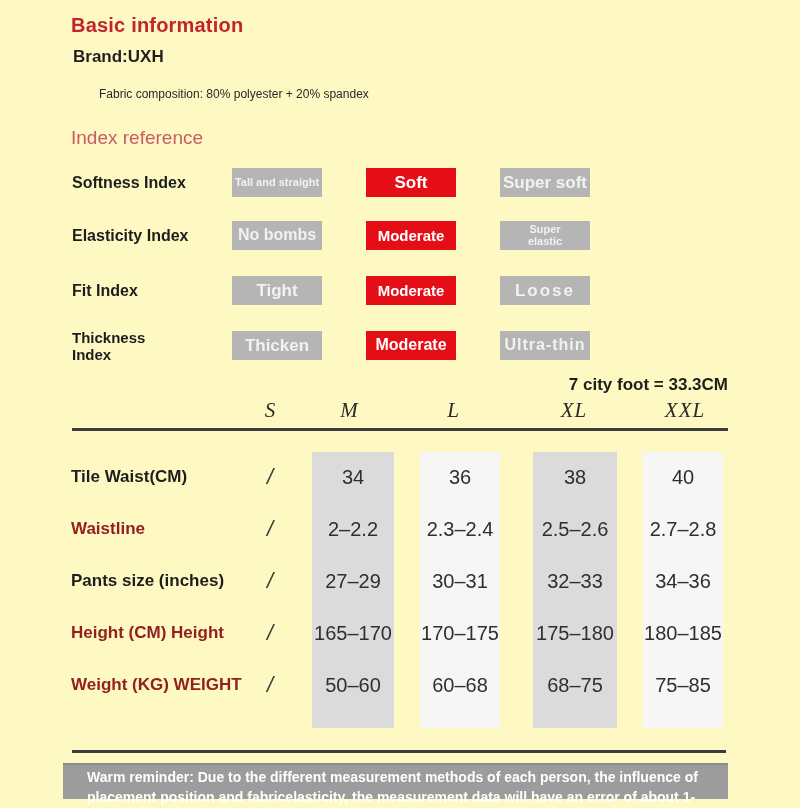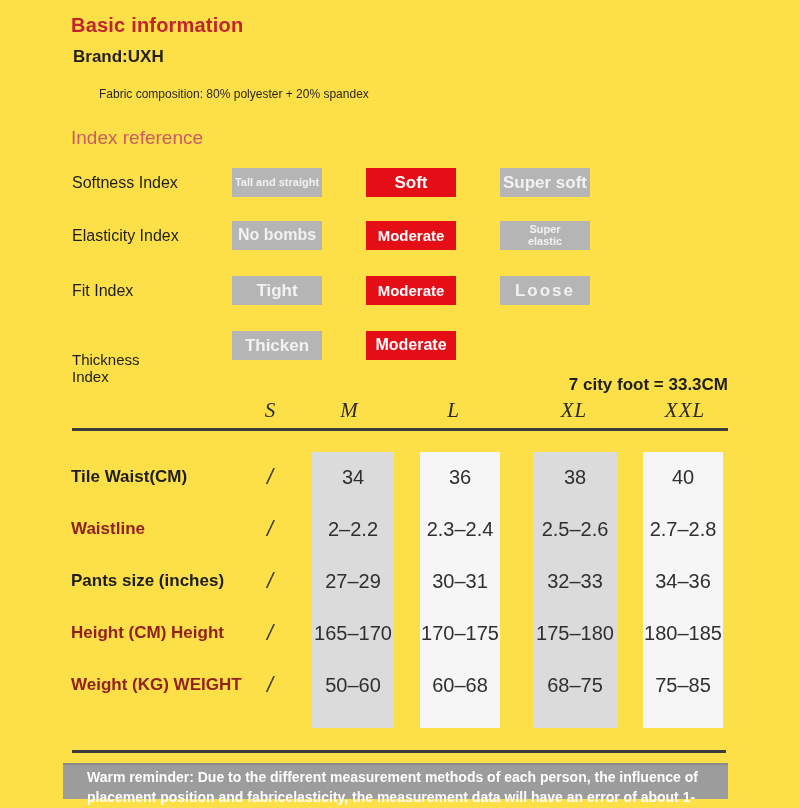--- a/index.html
+++ b/index.html
@@ -1,21 +1,21 @@
 <!DOCTYPE html>
 <html><head>
 <meta charset="utf-8">
 <style>
   * { margin: 0; padding: 0; box-sizing: border-box; }
   html, body { background: #ffffff; }
   .page {
     position: relative;
     width: 800px;
     height: 808px;
-    background: #fde047;
+    background: #fef9c3;
     font-family: "Liberation Sans", "DejaVu Sans", sans-serif;
     overflow: hidden;
   }
   .abs { position: absolute; }
 
   
   .title-basic {
     left: 71px; top: 14px;
     font-size: 20px; font-weight: bold; color: #c2242f;
     letter-spacing: 0.2px;
@@ -30,24 +30,24 @@
   }
   .title-index {
     left: 71px; top: 127px;
     font-size: 19px; font-weight: normal; color: #cc5a65;
   }
 
   
   .idx-row { position: absolute; left: 0; width: 800px; height: 30px; }
   .idx-label {
     position: absolute; left: 72px; top: 50%; transform: translateY(-50%);
-    font-size: 16px; font-weight: normal; color: #1d1d1d; line-height: 1.15;
+    font-size: 16px; font-weight: bold; color: #1d1d1d; line-height: 1.15;
     width: 118px;
   }
-  .idx-label.wrap { width: 92px; font-size: 15px; margin-top: 22px; }
+  .idx-label.wrap { width: 92px; font-size: 15px; }
   .idx-btn {
     position: absolute; top: 0; width: 90px; height: 29px;
     display: flex; align-items: center; justify-content: center;
     text-align: center; color: #ffffff; font-weight: bold; line-height: 1.05; margin-left: 44px;
   }
   .idx-btn.c1 { left: 188px; }
   .idx-btn.c2 { left: 322px; }
   .idx-btn.c3 { left: 456px; }
   .idx-btn.gray { background: #b5b5b5; color: #f2f2f2; }
   .idx-btn.red  { background: #e50d16; }
@@ -131,20 +131,21 @@
     <div class="idx-label">Fit Index</div>
     <div class="idx-btn c1 gray fs-lg">Tight</div>
     <div class="idx-btn c2 red fs-md">Moderate</div>
     <div class="idx-btn c3 gray fs-lg ls-2">Loose</div>
   </div>
 
   <div class="idx-row" style="top:331px">
     <div class="idx-label wrap">Thickness Index</div>
     <div class="idx-btn c1 gray fs-lg">Thicken</div>
     <div class="idx-btn c2 red fs-sm">Moderate</div>
+    <div class="idx-btn c3 gray fs-sm ls-1">Ultra-thin</div>
   </div>
 
   <div class="abs city-foot-note">7 city foot = 33.3CM</div>
 
   <div class="size-col-head" style="left:230px">S</div>
   <div class="size-col-head" style="left:309px">M</div>
   <div class="size-col-head" style="left:413px">L</div>
   <div class="size-col-head ls-1" style="left:534px">XL</div>
   <div class="size-col-head ls-1" style="left:645px">XXL</div>
 

